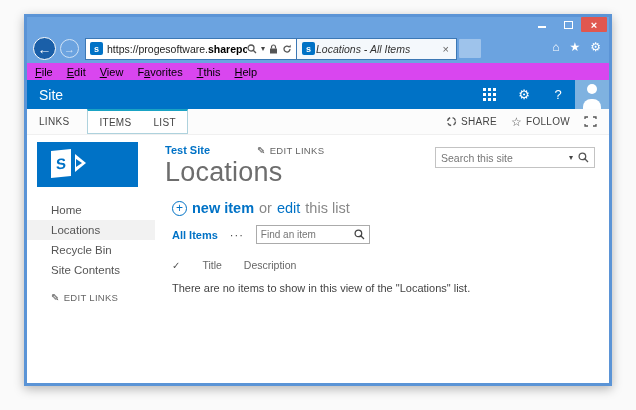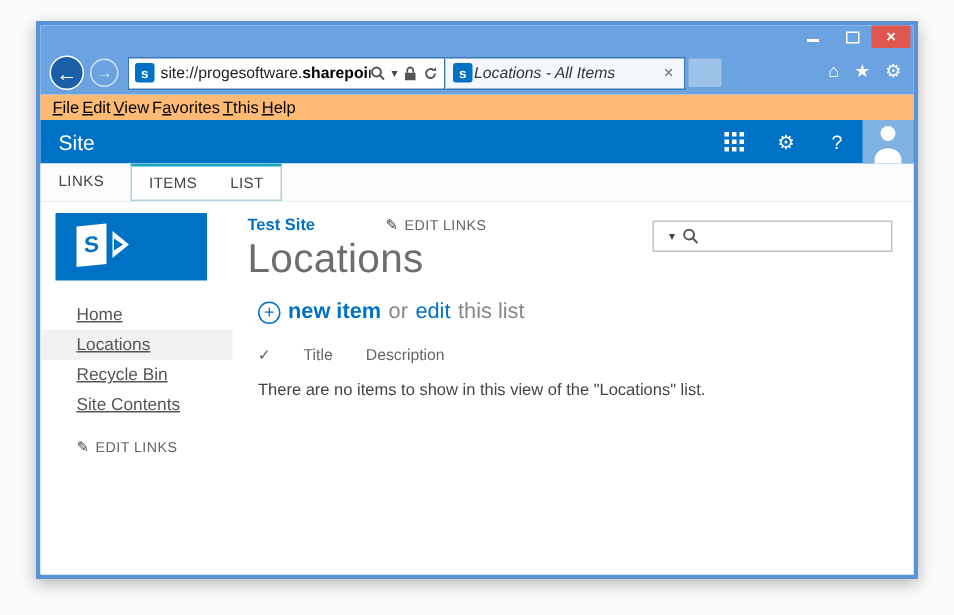--- a/index.html
+++ b/index.html
@@ -44,21 +44,21 @@
   .addr-icons svg { display:block; }
   .caret { font-size:8px; color:#444; }
   .tab {
     background:#f4f8fc; border:1px solid #3c78b5; border-left:none; height:22px; width:160px;
     display:flex; align-items:center; padding:0 5px; font-size:10.5px; color:#333;
   }
   .tab-title { margin-left:1px; flex:1; white-space:nowrap; overflow:hidden;font-style:italic; }
   .tab-close { color:#666; font-size:11px; padding:0 2px; }
   .newtab-stub { width:22px; height:19px; background:rgba(255,255,255,.35); margin-left:2px; border-radius:1px; }
   
-  .menubar { background:#fdba74; height:17px; display:flex; align-items:center; padding-left:8px; font-size:11px; color:#000; gap:2px; flex:0 0 auto; }
+  .menubar { background:#d946ef; height:17px; display:flex; align-items:center; padding-left:8px; font-size:11px; color:#000; gap:14px; flex:0 0 auto; }
   .menubar .mi { cursor:default; }
   .menubar .u { text-decoration:underline; }
   
   .suitebar { background:#0072c6; height:29px; display:flex; align-items:center; color:#fff; flex:0 0 auto; }
   .suite-title { font-size:14px; padding-left:12px; flex:1; }
   .suite-right { display:flex; height:100%; align-items:stretch; }
   .suite-btn { width:34px; display:flex; align-items:center; justify-content:center; font-size:13px; cursor:pointer; }
   .applauncher { display:grid; grid-template-columns:repeat(3,4px); grid-template-rows:repeat(3,4px); gap:1px; }
   .applauncher i { background:#fff; width:3px; height:3px; display:block; }
   .avatar-tile { width:34px; background:#7fb2e0; position:relative; cursor:pointer; }
@@ -84,21 +84,21 @@
   .site-link { color:#0072c6; font-weight:bold; font-size:11px; cursor:pointer; }
   .edit-links { color:#666; font-size:9.5px; letter-spacing:.3px; cursor:pointer; display:flex; align-items:center; gap:4px; }
   .pencil { font-size:10px; color:#444; }
   .page-title { font-size:27px; color:#6d6d6d; font-weight:400; margin-top:1px; letter-spacing:.2px; }
   .site-search { margin-left:auto; margin-top:5px; width:160px; height:21px; border:1px solid #c3c3c3; display:flex; align-items:center; padding:0 5px; }
   .site-search input { border:none; outline:none; flex:1; min-width:0; font-size:10.5px; color:#444; font-family:"Liberation Sans",sans-serif; }
   .site-search input::placeholder { color:#767676; }
   .site-search .caret { margin:0 5px; cursor:pointer; }
   .page-body { display:flex; margin-top:12px; }
   .leftnav { width:128px; flex:0 0 auto; font-size:11.5px; color:#555; }
-  .nav-item { padding:4px 0 4px 24px; cursor:pointer;text-decoration:underline; }
+  .nav-item { padding:4px 0 4px 24px; cursor:pointer; }
   .nav-item.selected { background:#f2f2f2; }
   .nav-editlinks { margin:12px 0 0 24px; font-size:9.5px; color:#666; letter-spacing:.3px; display:flex; align-items:center; gap:4px; cursor:pointer; }
   .main { flex:1; padding-left:17px; }
   .newitem-row { display:flex; align-items:center; font-size:14.5px; color:#888; gap:5px; }
   .plus-circle { width:15px; height:15px; border:1.5px solid #0072c6; border-radius:50%; color:#0072c6; display:flex; align-items:center; justify-content:center; font-size:12px; line-height:1; cursor:pointer; }
   .link-strong { color:#0072c6; font-weight:bold; cursor:pointer; }
   .link-blue { color:#0072c6; cursor:pointer; }
   .views-row { display:flex; align-items:center; margin-top:9px; gap:12px; }
   .view-current { font-size:11px; font-weight:bold; color:#0072c6; cursor:pointer; }
   .view-ellipsis { font-size:11px; color:#444; letter-spacing:1px; cursor:pointer; }
@@ -134,21 +134,21 @@
     </div>
     <div class="navrow">
       <div class="nav-circle back">
           <span>←</span>
         </div>
       <div class="nav-circle fwd">
           <span>→</span>
         </div>
       <div class="addressbar">
         <span class="favicon">s</span>
-        <span class="addr-url"><span>site://progesoftware.</span><b>sharepoint.c...</b></span>
+        <span class="addr-url"><span>https://progesoftware.</span><b>sharepoint.c...</b></span>
         <span class="addr-icons">
           <svg width="10" height="10" viewBox="0 0 10 10">
               <circle cx="4" cy="4" r="3" fill="none" stroke="#555" stroke-width="1.3"></circle>
               <line x1="6.2" y1="6.2" x2="9" y2="9" stroke="#555" stroke-width="1.3"></line>
             </svg>
           <span class="caret">▾</span>
           <svg width="9" height="10" viewBox="0 0 9 10">
               <rect x="1" y="4.5" width="7" height="5" fill="#555"></rect>
               <path d="M2.5 4.5 V3 a2 2 0 0 1 4 0 V4.5" fill="none" stroke="#555" stroke-width="1.2"></path>
             </svg>
@@ -204,39 +204,60 @@
       </div>
     </div>
   </div>
 
   <div class="ribbon">
     <div class="rtab">LINKS</div>
     <div class="rtab-group">
       <div class="rtab">ITEMS</div>
       <div class="rtab">LIST</div>
     </div>
+    <div class="ribbon-right">
+      <span class="rr-item">
+        <svg width="11" height="11" viewBox="0 0 11 11">
+            <circle cx="5.5" cy="5.5" r="4" fill="none" stroke="#555" stroke-width="1.4" stroke-dasharray="4 2.5"></circle>
+          </svg>
+        <span>SHARE</span>
+      </span>
+      <span class="rr-item">
+        <span style="font-size:12px;color:#555;">☆</span>
+        <span>FOLLOW</span>
+      </span>
+      <span class="rr-item">
+        <svg width="13" height="11" viewBox="0 0 13 11">
+          <path d="M1 3 V1 H4" fill="none" stroke="#555" stroke-width="1.3"></path>
+            <path d="M9 1 H12 V3" fill="none" stroke="#555" stroke-width="1.3"></path>
+          <path d="M12 8 V10 H9" fill="none" stroke="#555" stroke-width="1.3"></path>
+            <path d="M4 10 H1 V8" fill="none" stroke="#555" stroke-width="1.3"></path>
+        </svg>
+      </span>
+    </div>
   </div>
 
   <div class="content">
     <div class="page-header">
       <div class="sp-logo">
         <span class="book">S</span>
         <span class="chev"></span>
       </div>
       <div class="title-block">
         <div class="tb-row">
           <span class="site-link">Test Site</span>
           <span class="edit-links">
             <span class="pencil">✎</span>
             <span>EDIT LINKS</span>
           </span>
         </div>
         <div class="page-title">Locations</div>
       </div>
       <div class="site-search">
+        <input type="text" placeholder="Search this site" style="">
         <span class="caret">▾</span>
         <svg width="11" height="11" viewBox="0 0 11 11">
             <circle cx="4.4" cy="4.4" r="3.3" fill="none" stroke="#555" stroke-width="1.3"></circle>
             <line x1="6.8" y1="6.8" x2="10" y2="10" stroke="#555" stroke-width="1.3"></line>
           </svg>
       </div>
     </div>
 
     <div class="page-body">
       <div class="leftnav">
@@ -251,20 +272,31 @@
       </div>
 
       <div class="main">
         <div class="newitem-row">
           <span class="plus-circle">+</span>
           <span class="link-strong">new item</span>
           <span>or</span>
           <span class="link-blue">edit</span>
           <span>this list</span>
         </div>
+        <div class="views-row">
+          <span class="view-current">All Items</span>
+          <span class="view-ellipsis">···</span>
+          <span class="find-box">
+            <input type="text" placeholder="Find an item" style="">
+            <svg width="11" height="11" viewBox="0 0 11 11">
+                <circle cx="4.4" cy="4.4" r="3.3" fill="none" stroke="#444" stroke-width="1.3"></circle>
+                <line x1="6.8" y1="6.8" x2="10" y2="10" stroke="#444" stroke-width="1.3"></line>
+              </svg>
+          </span>
+        </div>
         <div class="cols-row">
           <span class="col-check">✓</span>
           <span class="col-h">Title</span>
           <span class="col-h">Description</span>
         </div>
         <div class="empty-msg">There are no items to show in this view of the "Locations" list.</div>
       </div>
     </div>
   </div>
 </div>

